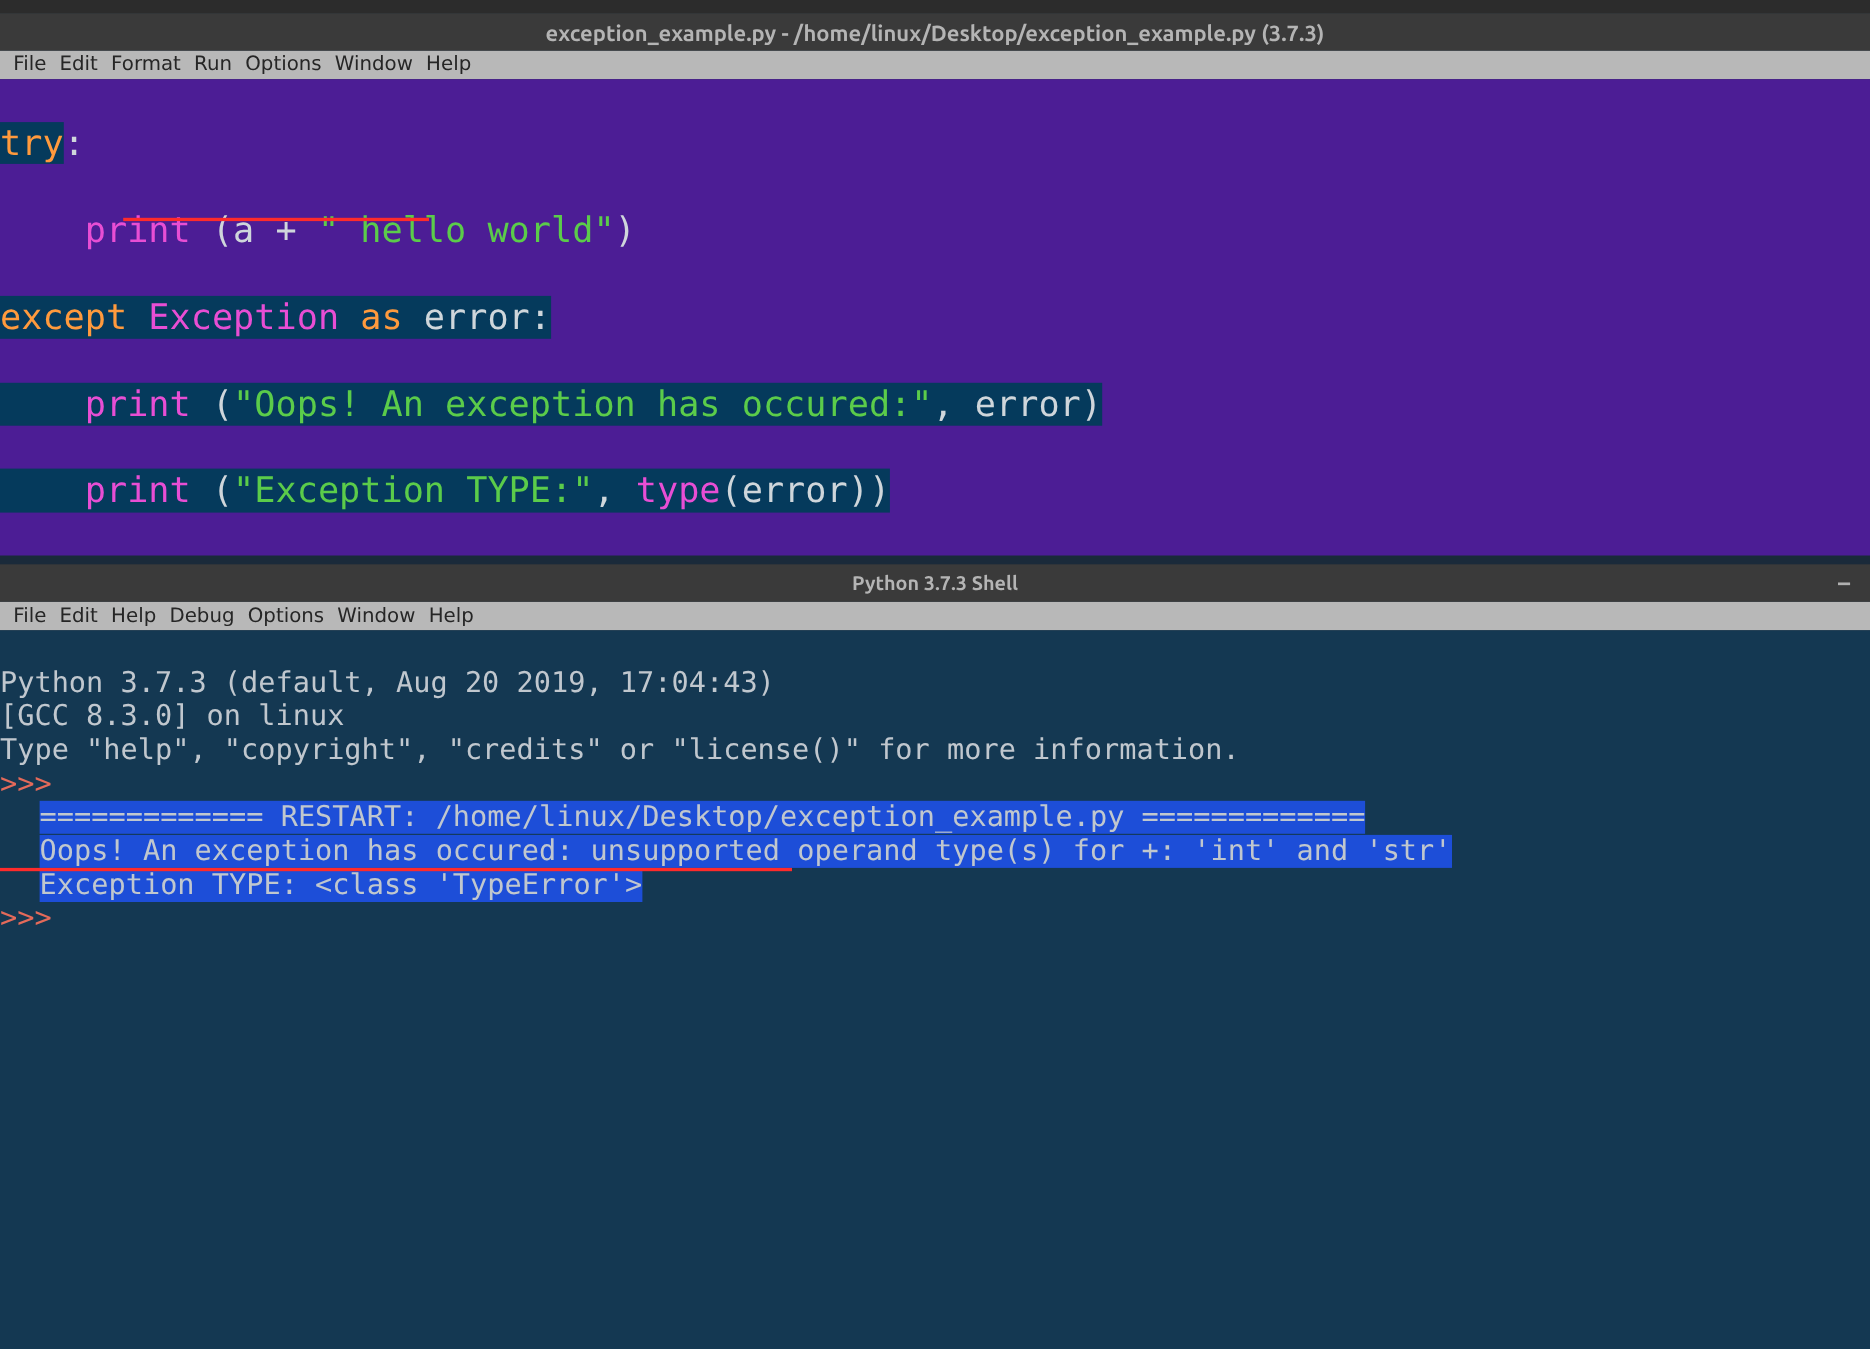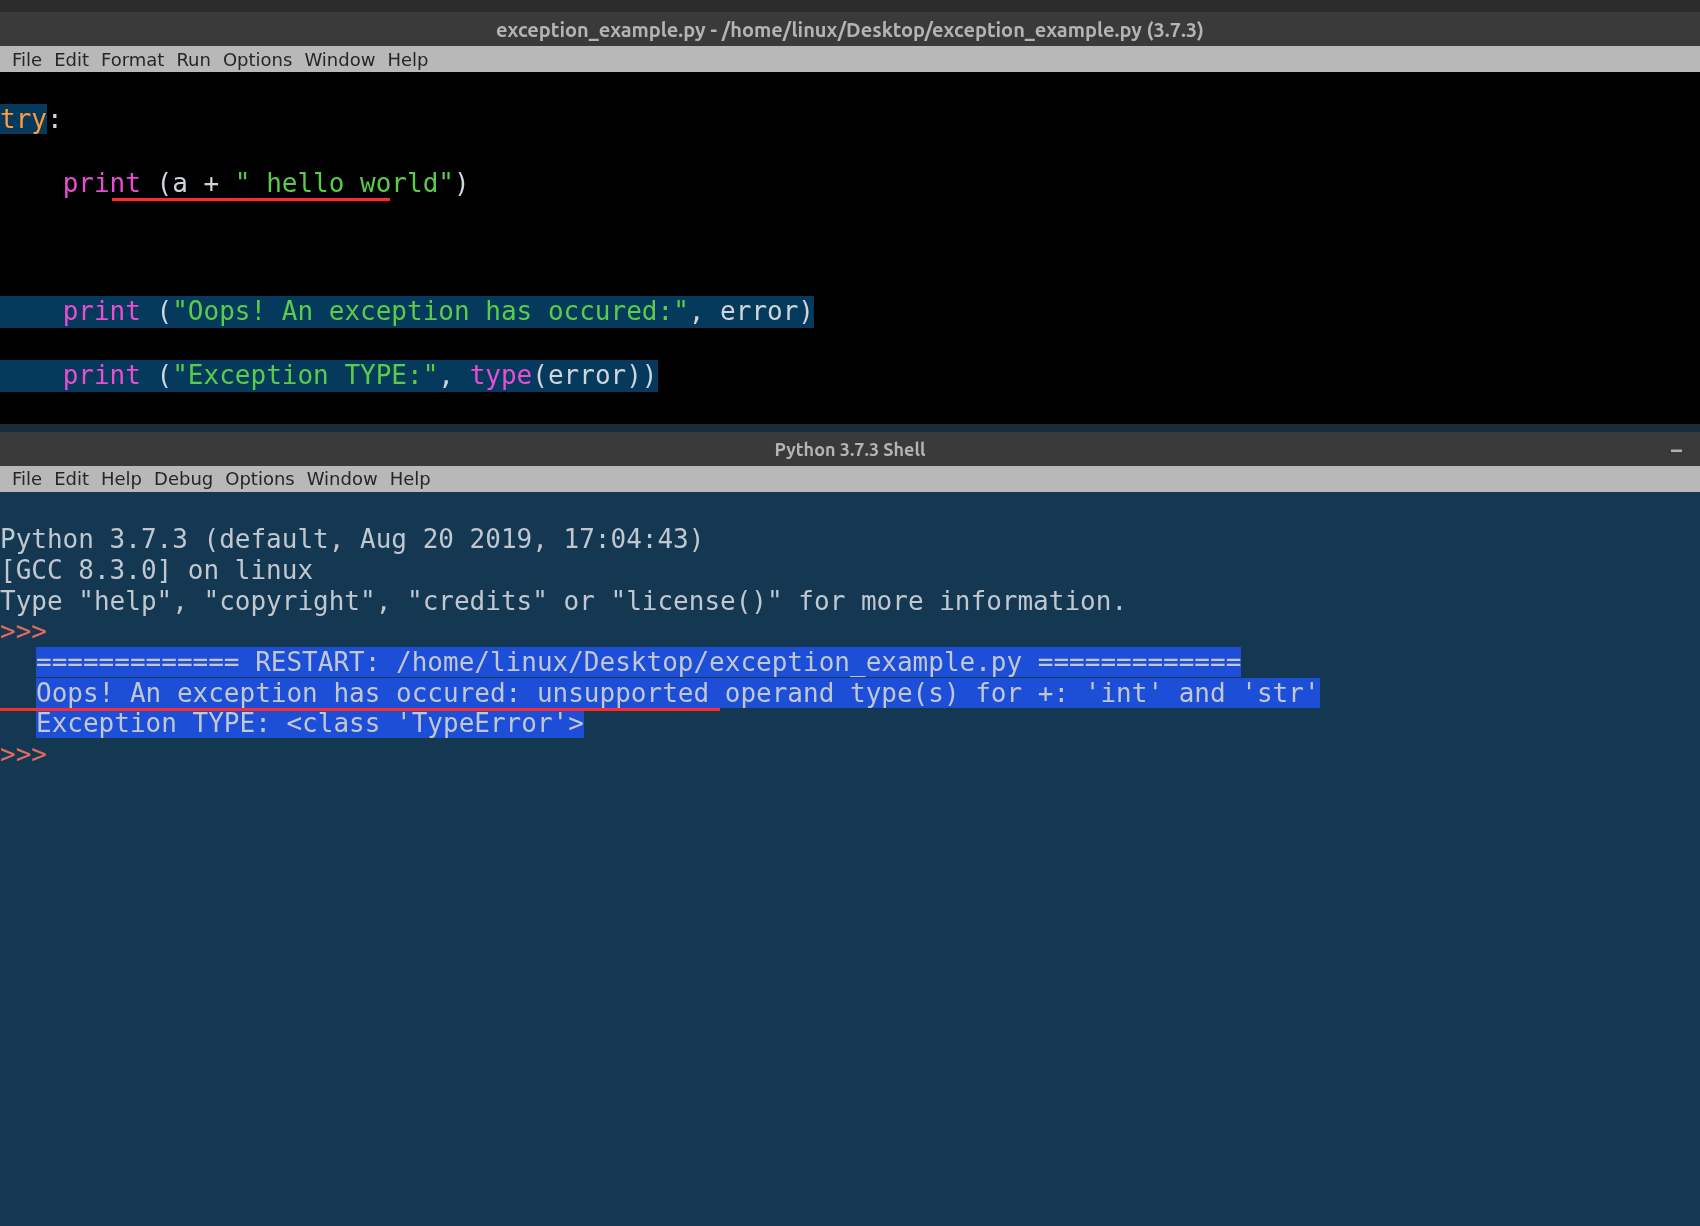--- a/index.html
+++ b/index.html
@@ -39,32 +39,31 @@
     font-size: 22px;
     line-height: 1;
   }
   .menubar {
     height: 26px;
     background: #b8b8b8;
     color: #262626;
     font-family: 'DejaVu Sans', 'Ubuntu', sans-serif;
     font-size: 18px;
     display: flex;
-    align-items: center;
     padding-left: 6px;
     gap: 0;
   }
   .menubar span {
     padding: 2px 6px;
     cursor: default;
   }
   .editor {
-    background: #000000;
+    background: #4c1d95;
     min-height: 246px;
-    font-size: 26px;
+    font-size: 32px;
     line-height: 1.23;
     white-space: pre;
     padding: 0;
     position: relative;
   }
   .editor-line {
     display: block;
     position: relative;
   }
   .sel-line-bg {
@@ -123,21 +122,21 @@
   <span>Format</span>
   <span>Run</span>
   <span>Options</span>
   <span>Window</span>
   <span>Help</span>
 </div>
 
 <div class="editor">
 <span class="editor-line"><span class="kw-orange-sel">try</span><span class="colon">:</span></span>
 <span class="editor-line"><span class="ident">    </span><span class="builtin">print</span><span class="paren"> (a + </span><span class="string">" hello world"</span><span class="paren">)</span></span>
-<br>
+<span class="editor-line sel-line-bg" style="display:inline-block;"><span class="kw-orange">except</span><span class="ident"> </span><span class="builtin">Exception</span><span class="ident"> </span><span class="kw-as">as</span><span class="ident"> </span><span class="ident">error</span><span class="colon">:</span></span><br>
 <span class="editor-line sel-line-bg" style="display:inline-block;"><span class="ident">    </span><span class="builtin">print</span><span class="paren"> (</span><span class="string">"Oops! An exception has occured:"</span><span class="paren">, error)</span></span><br>
 <span class="editor-line sel-line-bg" style="display:inline-block;"><span class="ident">    </span><span class="builtin">print</span><span class="paren"> (</span><span class="string">"Exception TYPE:"</span><span class="paren">, </span><span class="builtin">type</span><span class="paren">(error))</span></span>
 <div class="underline-red" style="left:112px; top:126px; width:278px;"></div>
 </div>
 
 <div class="shell-wrapper">
   <div class="titlebar sub">
     <span>Python 3.7.3 Shell</span>
     <span class="min-btn">–</span>
   </div>

